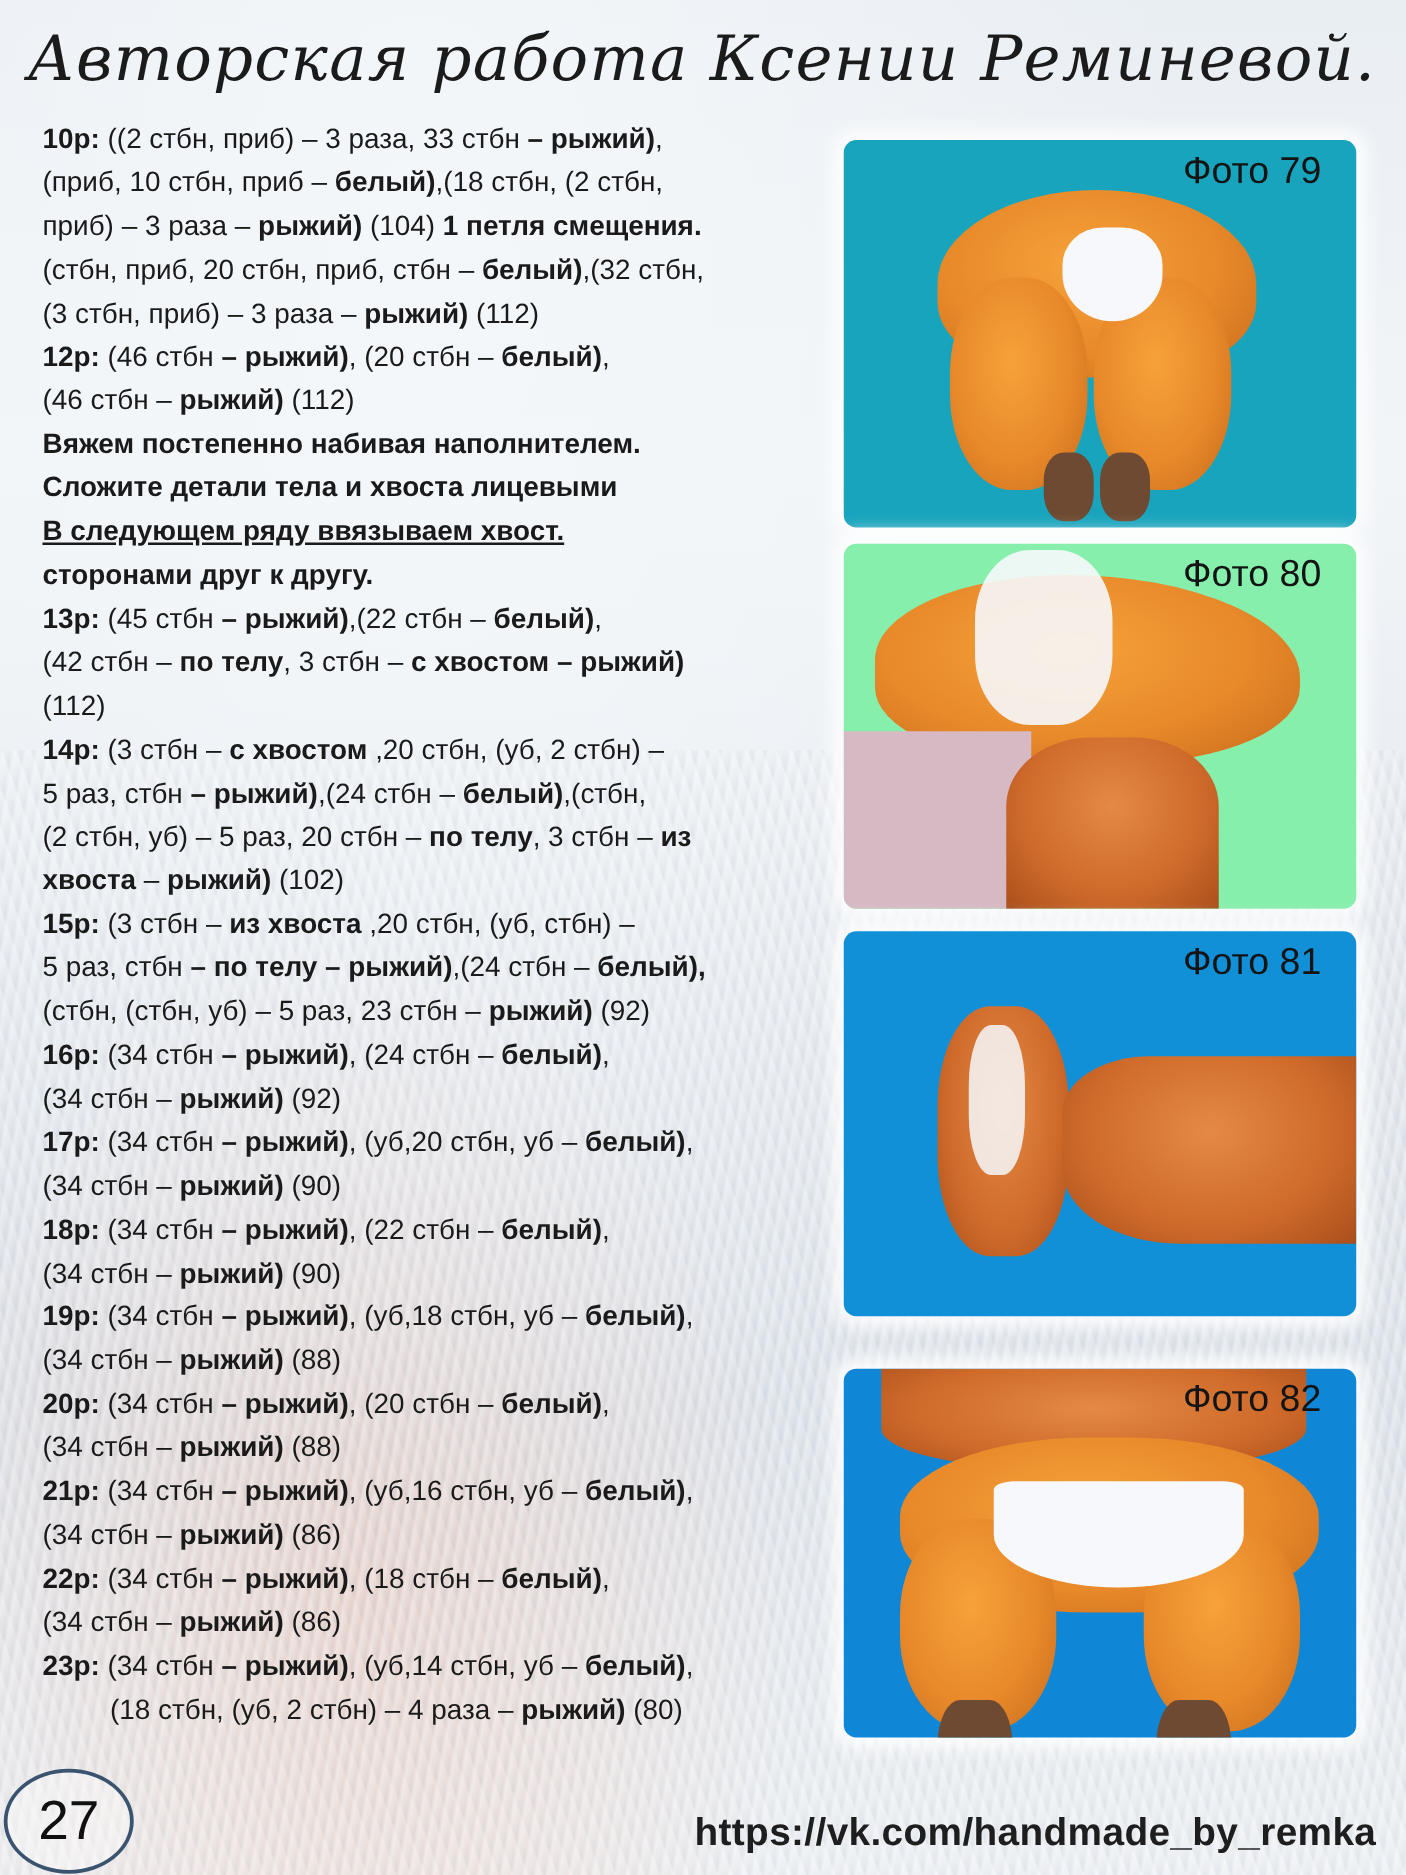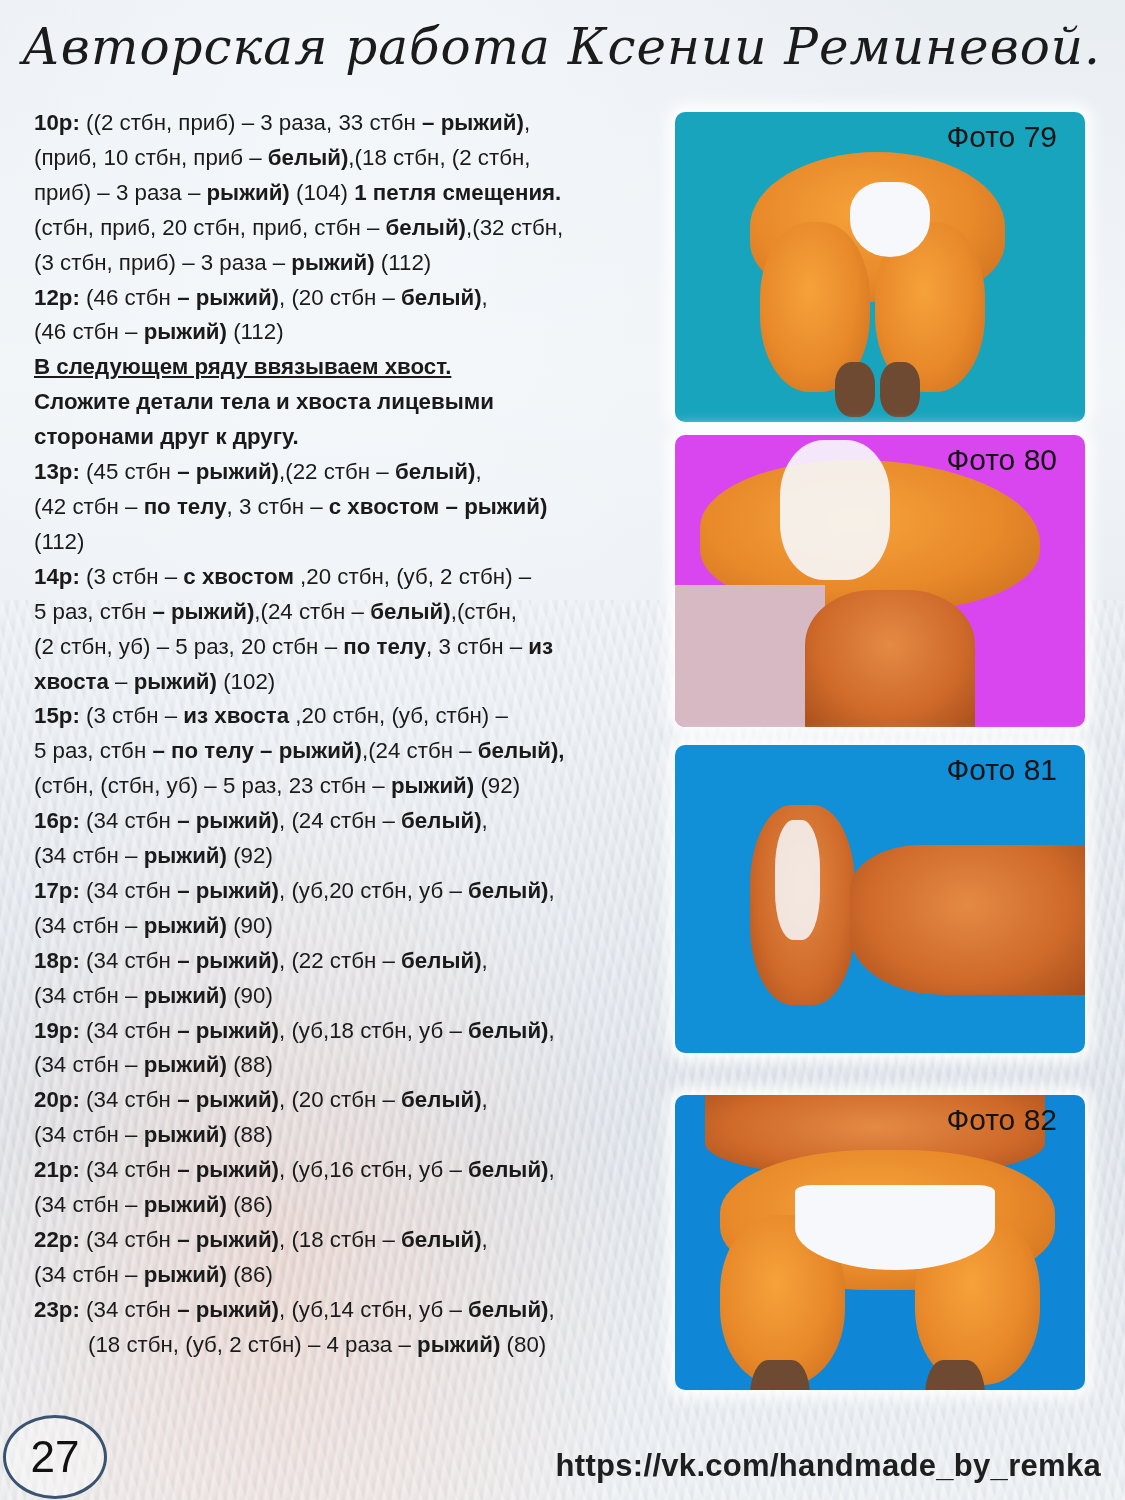--- a/index.html
+++ b/index.html
@@ -21,36 +21,35 @@
     .header-title {
       position: absolute; left: 22px; top: 18px; width: 1090px;
       font-family: "DejaVu Serif", serif; font-style: italic;
       font-size: 50px; color: #1b1b1b; letter-spacing: 1px; white-space: nowrap;
       transform: scaleX(1.0);
     }
     .text-col {
       position: absolute; left: 34px; top: 94px; width: 640px;
       font-family: "Liberation Sans", sans-serif; font-size: 22.3px; line-height: 34.9px;
       color: #1a1a1a;
-      margin-top: 12px;
     }
     .line { white-space: nowrap; }
     .line.indent { padding-left: 54px; }
     b { font-weight: bold; }
     .ul { text-decoration: underline; }
     .photo {
       position: absolute; width: 410px; border-radius: 10px; overflow: hidden;
       box-shadow: 0 0 14px 8px rgba(255,255,255,0.85);
     }
     .photo .label {
       position: absolute; right: 28px; top: 8px; font-size: 30px; color: #141414;
       font-family: "Liberation Sans", sans-serif;
     }
     .p79 { left: 675px; top: 83px; height: 310px; background: #19a4bd; margin-top: 29px; }
-    .p80 { left: 675px; top: 435px; height: 292px; background: #d946ef; }
+    .p80 { left: 675px; top: 435px; height: 292px; background: #86efac; }
     .p81 { left: 675px; top: 745px; height: 308px; background: #1190d8; }
     .p82 { left: 675px; top: 1095px; height: 295px; background: #1087d6; }
     .shape { position: absolute; }
     .fur { background: radial-gradient(ellipse at 45% 40%, #f6a23a 0%, #e8892a 55%, #c86b1c 100%); }
     .fur-red { background: radial-gradient(ellipse at 50% 40%, #e48a45 0%, #cf6a2a 60%, #a94f1c 100%); }
     .white-patch { background: #f6f8fb; }
     .brown { background: #6e4a32; }
     .page-num {
       position: absolute; left: 3px; top: 1415px; width: 98px; height: 78px;
       border: 3px solid #3a5470; border-radius: 50%;
@@ -70,22 +69,23 @@
 <div class="header-title">Авторская работа Ксении Реминевой.</div>
 
 <div class="text-col" id="text-col">
     <div class="line"><b>10р:</b><span> ((2 стбн, приб) – 3 раза, 33 стбн </span><b>– рыжий)</b><span>,</span></div>
     <div class="line"><span>(приб, 10 стбн, приб – </span><b>белый)</b><span>,(18 стбн, (2 стбн,</span></div>
     <div class="line"><span>приб) – 3 раза – </span><b>рыжий)</b><span> (104) </span><b>1 петля смещения.</b></div>
     <div class="line"><span>(стбн, приб, 20 стбн, приб, стбн – </span><b>белый)</b><span>,(32 стбн,</span></div>
     <div class="line"><span>(3 стбн, приб) – 3 раза – </span><b>рыжий)</b><span> (112)</span></div>
     <div class="line"><b>12р:</b><span> (46 стбн </span><b>– рыжий)</b><span>, (20 стбн – </span><b>белый)</b><span>,</span></div>
     <div class="line"><span>(46 стбн – </span><b>рыжий)</b><span> (112)</span></div>
+    <div class="line"><b>Вяжем постепенно набивая наполнителем.</b></div>
+    <div class="line"><b>Сложите детали тела и хвоста лицевыми</b></div>
     <div class="line"><b class="ul">В следующем ряду ввязываем хвост.</b></div>
-    <div class="line"><b>Сложите детали тела и хвоста лицевыми</b></div>
     <div class="line"><b>сторонами друг к другу.</b></div>
     <div class="line"><b>13р:</b><span> (45 стбн </span><b>– рыжий)</b><span>,(22 стбн – </span><b>белый)</b><span>,</span></div>
     <div class="line"><span>(42 стбн – </span><b>по телу</b><span>, 3 стбн – </span><b>с хвостом – рыжий)</b></div>
     <div class="line"><span>(112)</span></div>
     <div class="line"><b>14р:</b><span> (3 стбн – </span><b>с хвостом</b><span> ,20 стбн, (уб, 2 стбн) –</span></div>
     <div class="line"><span>5 раз, стбн </span><b>– рыжий)</b><span>,(24 стбн – </span><b>белый)</b><span>,(стбн,</span></div>
     <div class="line"><span>(2 стбн, уб) – 5 раз, 20 стбн – </span><b>по телу</b><span>, 3 стбн – </span><b>из</b></div>
     <div class="line"><b>хвоста</b><span> – </span><b>рыжий)</b><span> (102)</span></div>
     <div class="line"><b>15р:</b><span> (3 стбн – </span><b>из хвоста</b><span> ,20 стбн, (уб, стбн) –</span></div>
     <div class="line"><span>5 раз, стбн </span><b>– по телу – рыжий)</b><span>,(24 стбн – </span><b>белый),</b></div>

